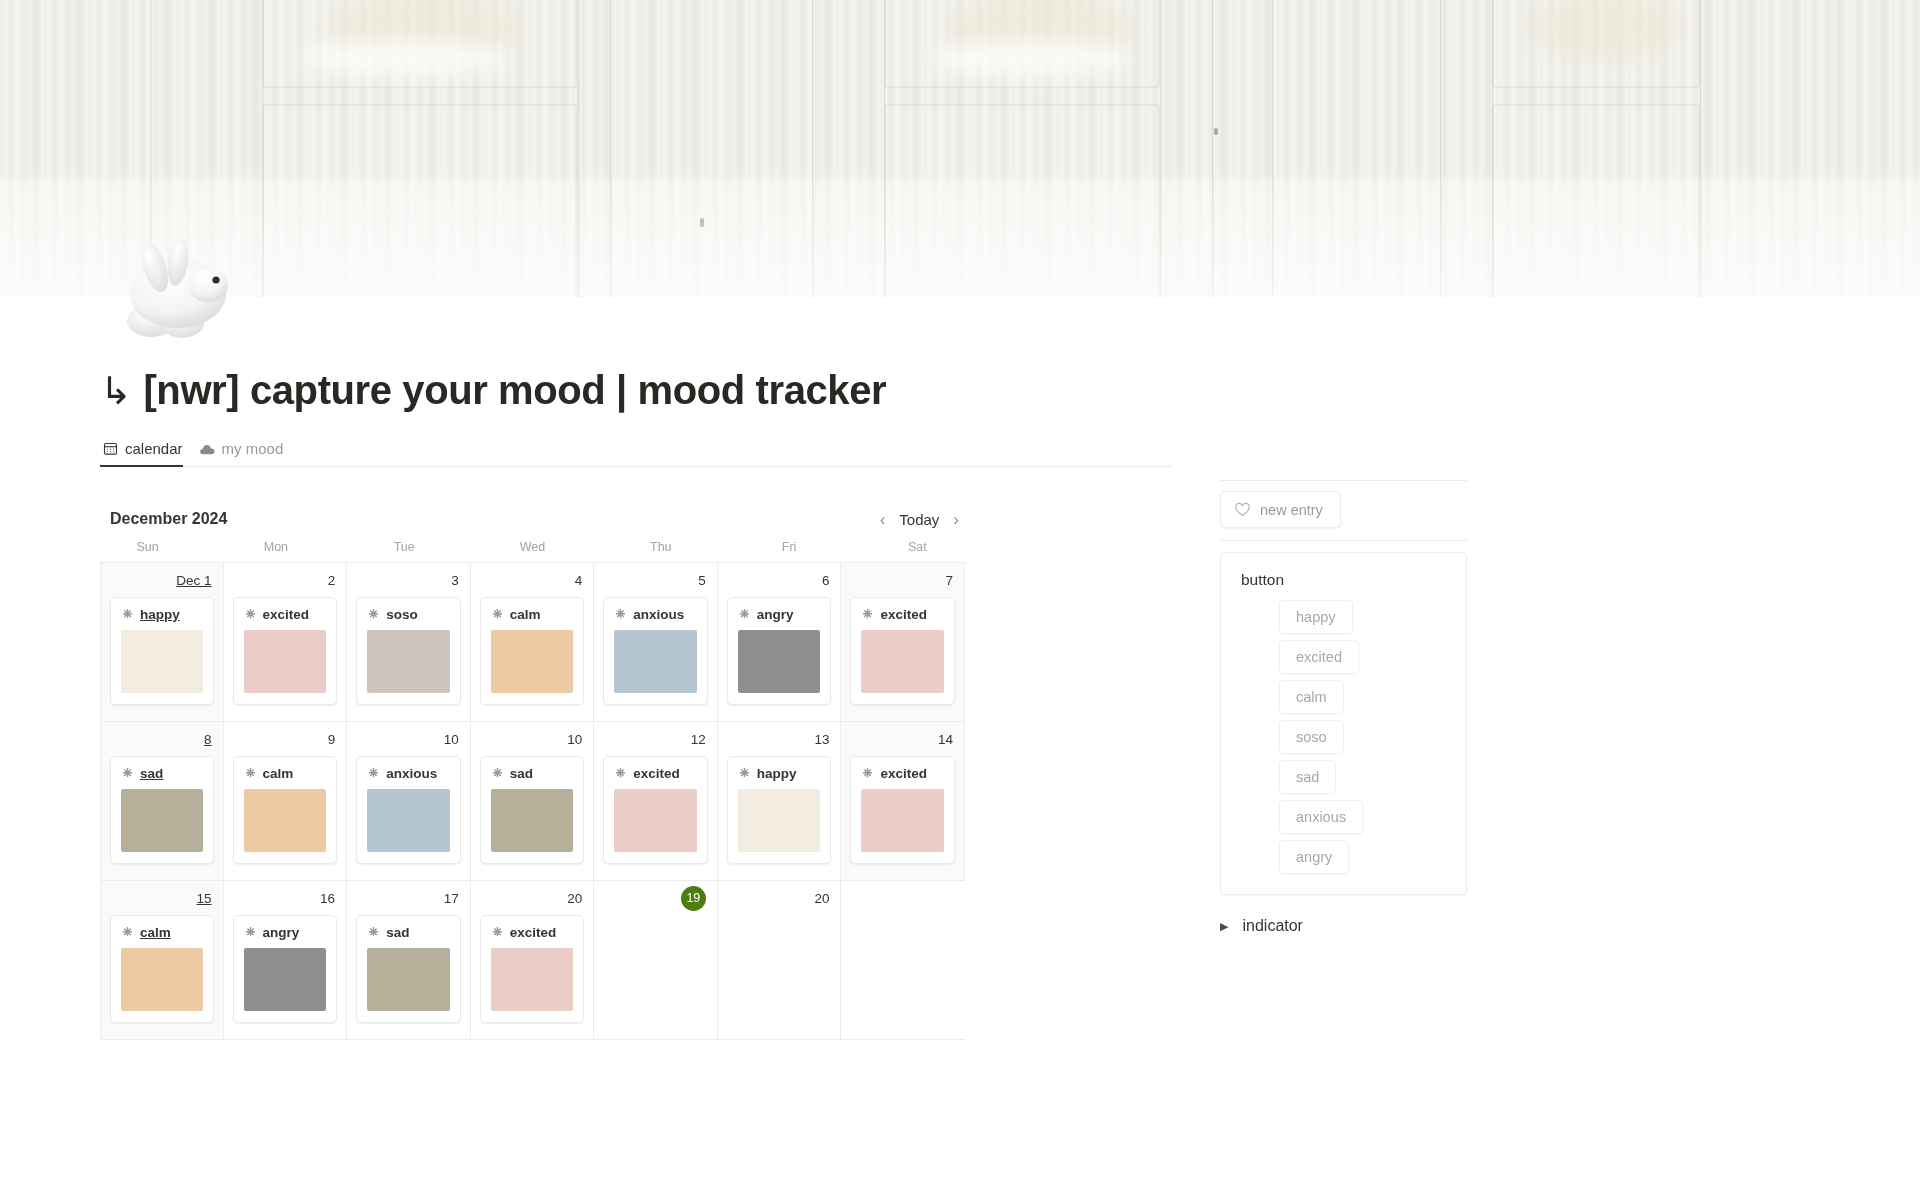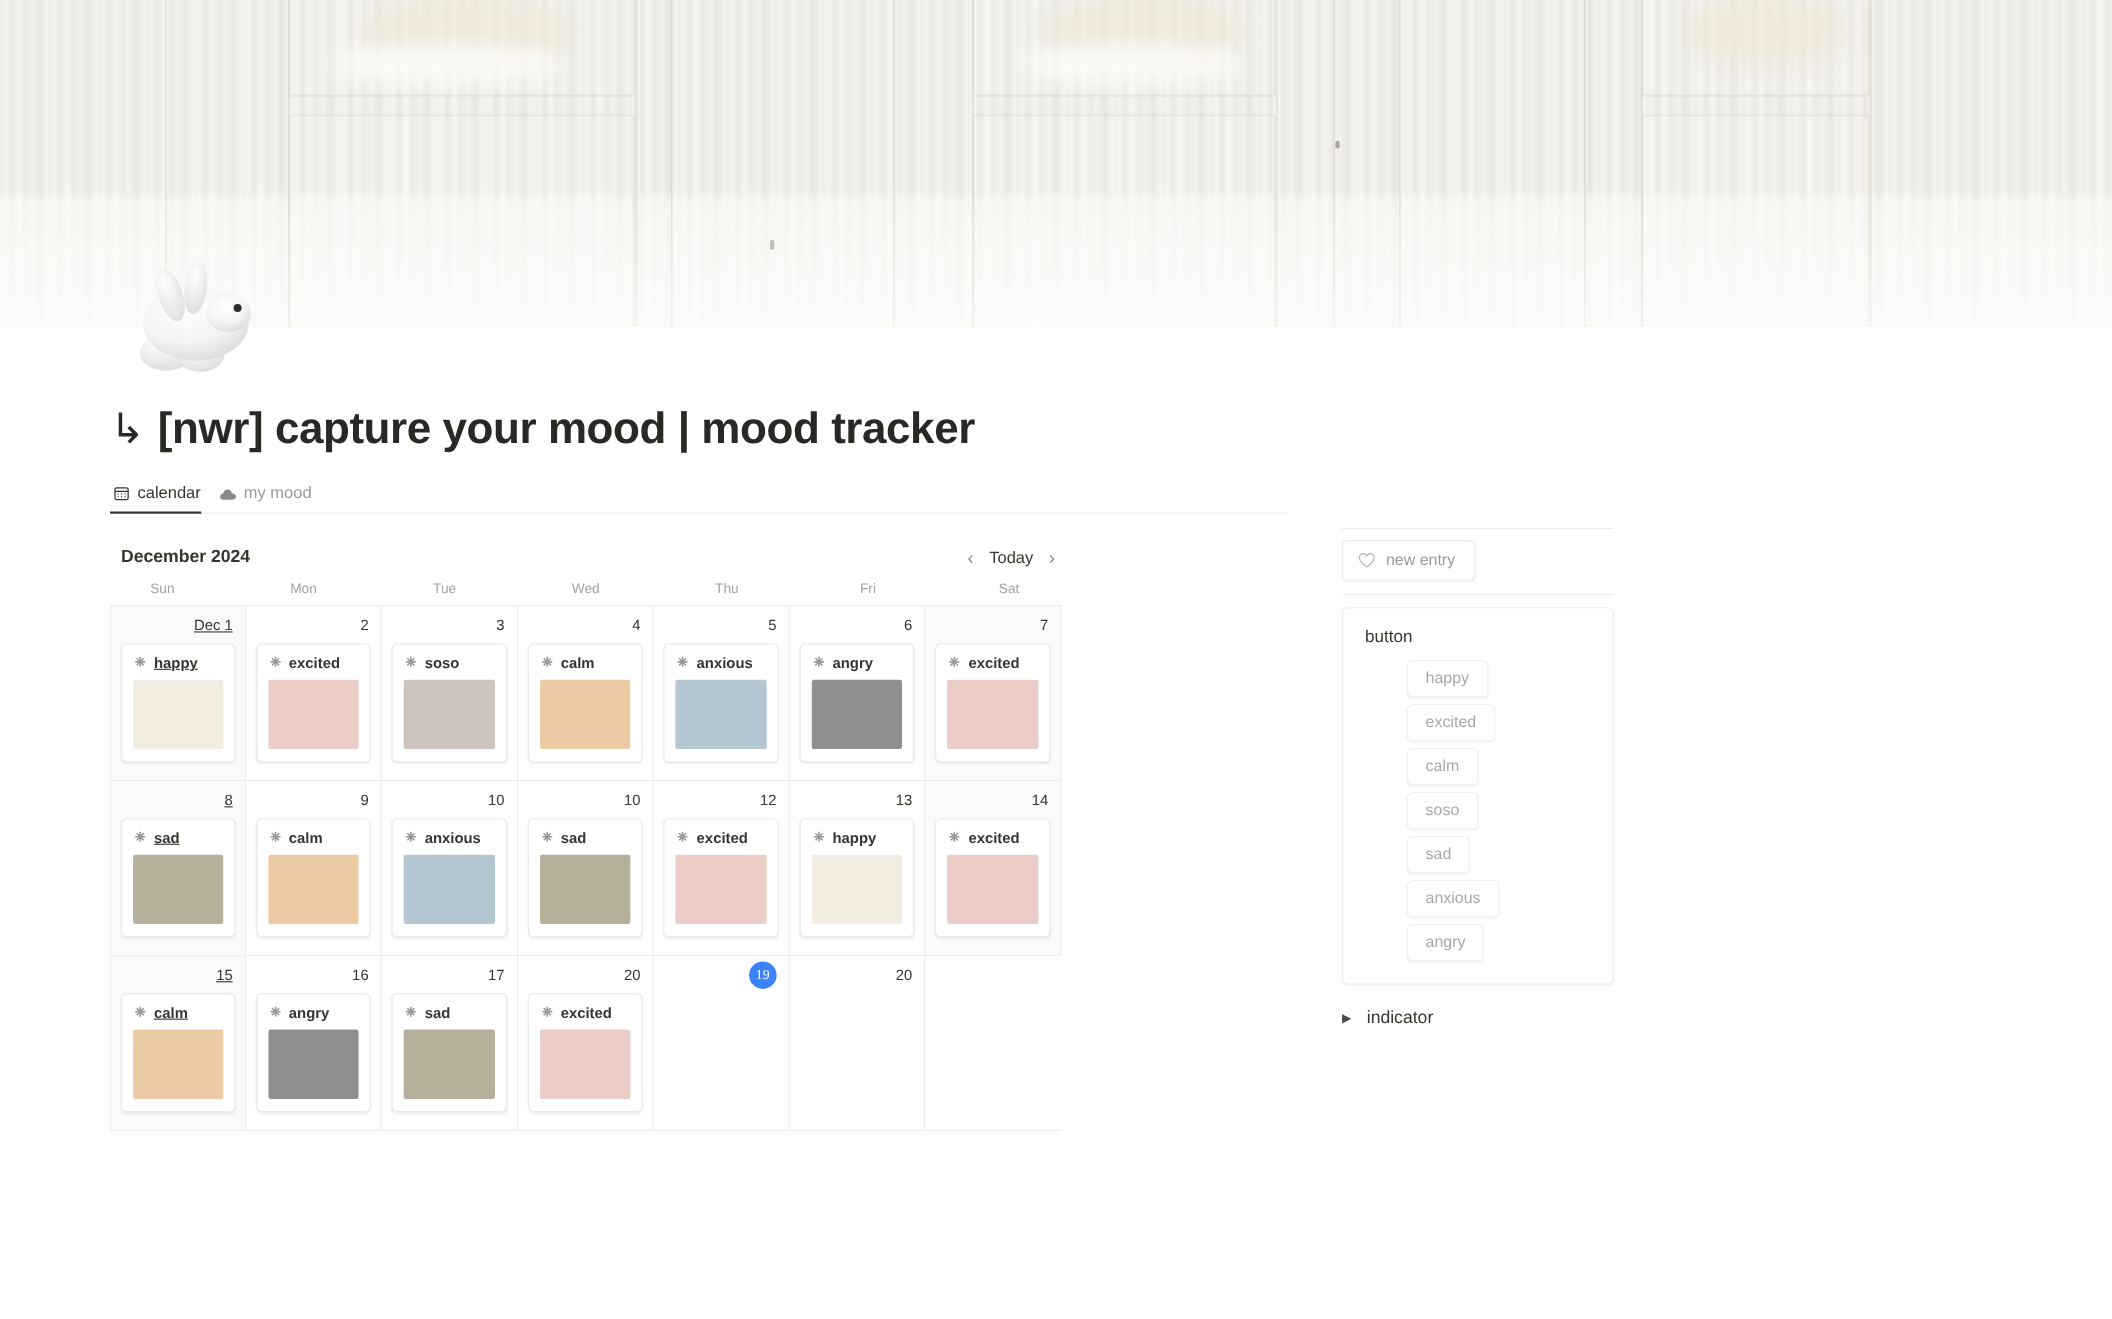--- a/index.html
+++ b/index.html
@@ -108,21 +108,21 @@
     position: absolute;
     left: 0; right: 8px; bottom: -1px;
     height: 2px;
     background: #37352f;
   }
   .tab .ticon { display: inline-flex; width: 16px; height: 16px; align-items: center; justify-content: center;}
 
   
   .calendar {
     position: absolute;
-    left: 100px; top: 484px;
+    left: 100px; top: 496px;
     width: 865px;
   }
   .cal-head {
     display: flex;
     align-items: center;
     justify-content: space-between;
     padding: 14px 6px 12px 10px;
   }
   .cal-month {
     font-size: 16px;
@@ -175,27 +175,26 @@
     justify-content: flex-end;
     align-items: center;
     height: 34px;
     padding: 0 11px;
   }
   .day-num {
     font-size: 13.5px;
     color: #37352f;
   }
   .day-num.today {
-    background: #3b82f6;
+    background: #4d7c0f;
     color: #ffffff;
     width: 25px; height: 25px;
     border-radius: 50%;
     display: flex; align-items: center; justify-content: center;
     font-size: 12.5px;
-    font-family: Liberation Serif, serif;
   }
   .entry {
     margin: 0 9px;
     background: #ffffff;
     border: 1px solid #eaeae8;
     border-radius: 5px;
     box-shadow: 0 1px 2px rgba(15,15,15,0.07);
     padding: 9px 10px 11px 10px;
     cursor: pointer;
   }

